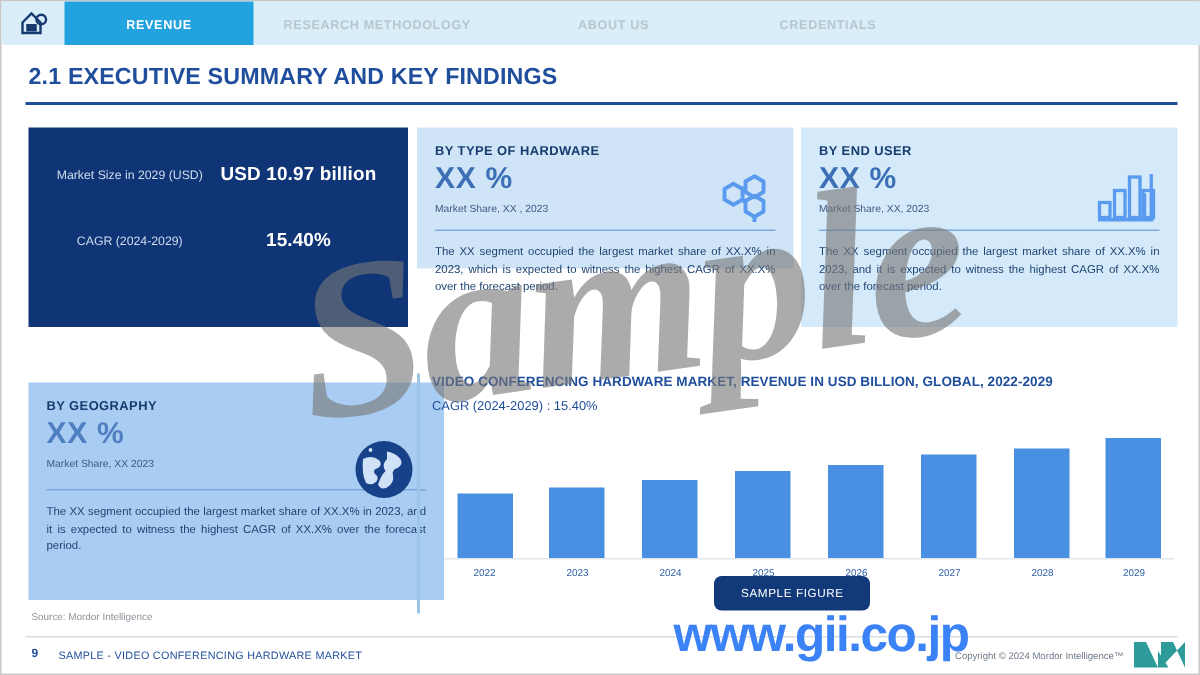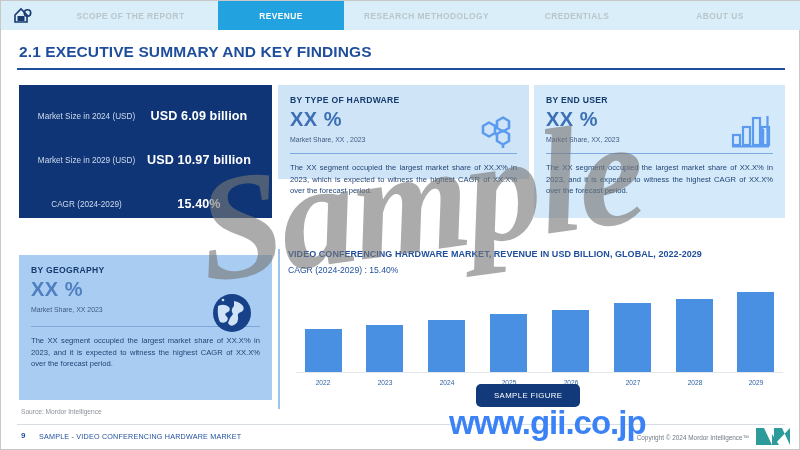--- a/index.html
+++ b/index.html
@@ -66,21 +66,21 @@
   }
 
   
   .card {
     position: absolute;
     background: #cfe6f9;
     padding: 10px 12px;
   }
   .card.hardware { left: 277px; top: 84px; width: 251px; height: 94px; background:#cfe4f7; }
   .card.enduser  { left: 533px; top: 84px; width: 251px; height: 133px; background:#d4eafa; }
-  .card.geo      { left: 18px;  top: 254px; width: 253px; height: 145px; background:#a9cdf2; }
+  .card.geo      { left: 18px;  top: 254px; width: 277px; height: 145px; background:#a9cdf2; }
 
   .card-title {
     font-size: 8.6px; font-weight: bold; color: #163b6e; letter-spacing: .3px;
   }
   .card-big {
     font-size: 20px; font-weight: bold; color: #3c6fb5;
     margin-top: 3px; letter-spacing: .5px;
   }
   .card.geo .card-big { color: #4f7fc0; }
   .card-sub {
@@ -188,45 +188,38 @@
 <div class="page">
 
   <div class="topnav">
     <div class="logo-box">
       <svg width="20" height="18" viewBox="0 0 20 18">
         <path d="M3 8 L9 2 L15 8 L15 15 L3 15 Z" fill="none" stroke="#16396f" stroke-width="1.6"></path>
         <rect x="5.5" y="9" width="7" height="5" fill="#16396f"></rect>
         <circle cx="15.5" cy="6" r="3.2" fill="none" stroke="#16396f" stroke-width="1.6"></circle>
       </svg>
     </div>
-    <div class="nav-tab t0">
-      <span>SCOPE OF THE REPORT</span>
-    </div>
     <div class="nav-tab t1">
       <span>REVENUE</span>
     </div>
     <div class="nav-tab t2">
       <span>RESEARCH METHODOLOGY</span>
     </div>
+    <div class="nav-tab t4">
+      <span>ABOUT US</span>
+    </div>
     <div class="nav-tab t3">
       <span>CREDENTIALS</span>
     </div>
-    <div class="nav-tab t4">
-      <span>ABOUT US</span>
-    </div>
   </div>
 
   <div class="page-title">2.1 EXECUTIVE SUMMARY AND KEY FINDINGS</div>
   <div class="title-rule"></div>
 
   <div class="metrics">
-    <div class="metric-row">
-      <div class="metric-label">Market Size in 2024 (USD)</div>
-      <div class="metric-value">USD 6.09 billion</div>
-    </div>
     <div class="metric-row">
       <div class="metric-label">Market Size in 2029 (USD)</div>
       <div class="metric-value">USD 10.97 billion</div>
     </div>
     <div class="metric-row">
       <div class="metric-label">CAGR (2024-2029)</div>
       <div class="metric-value">15.40%</div>
     </div>
   </div>
 

